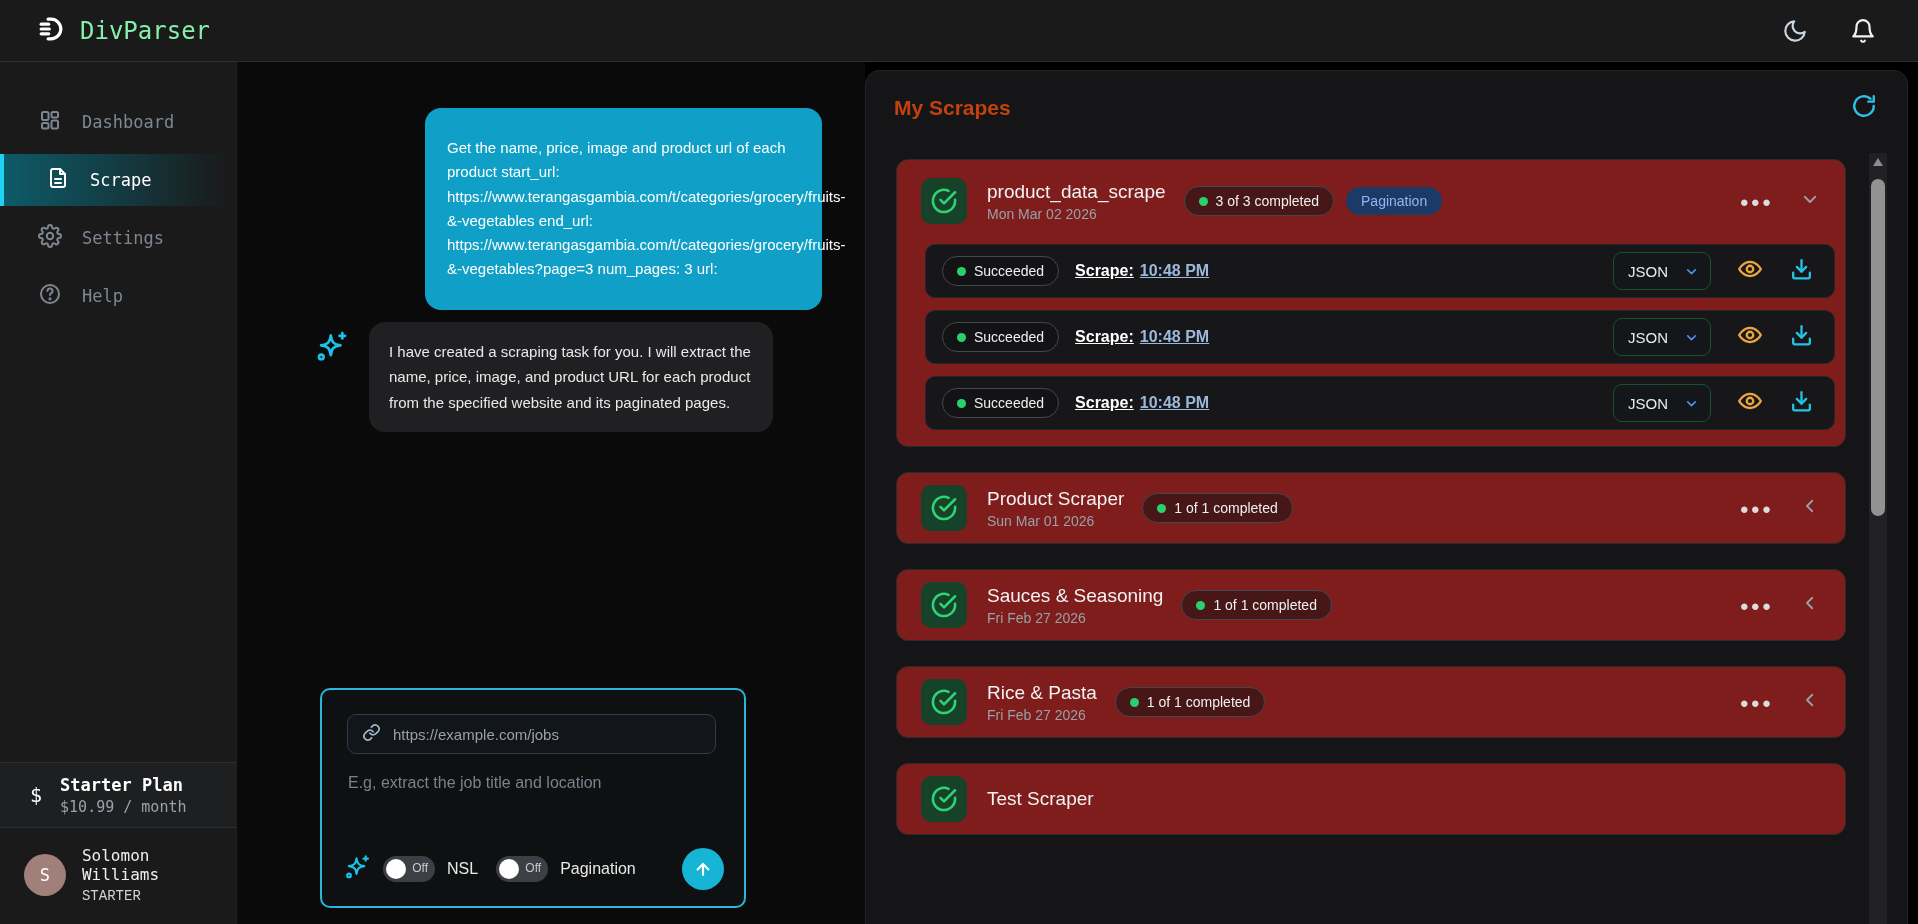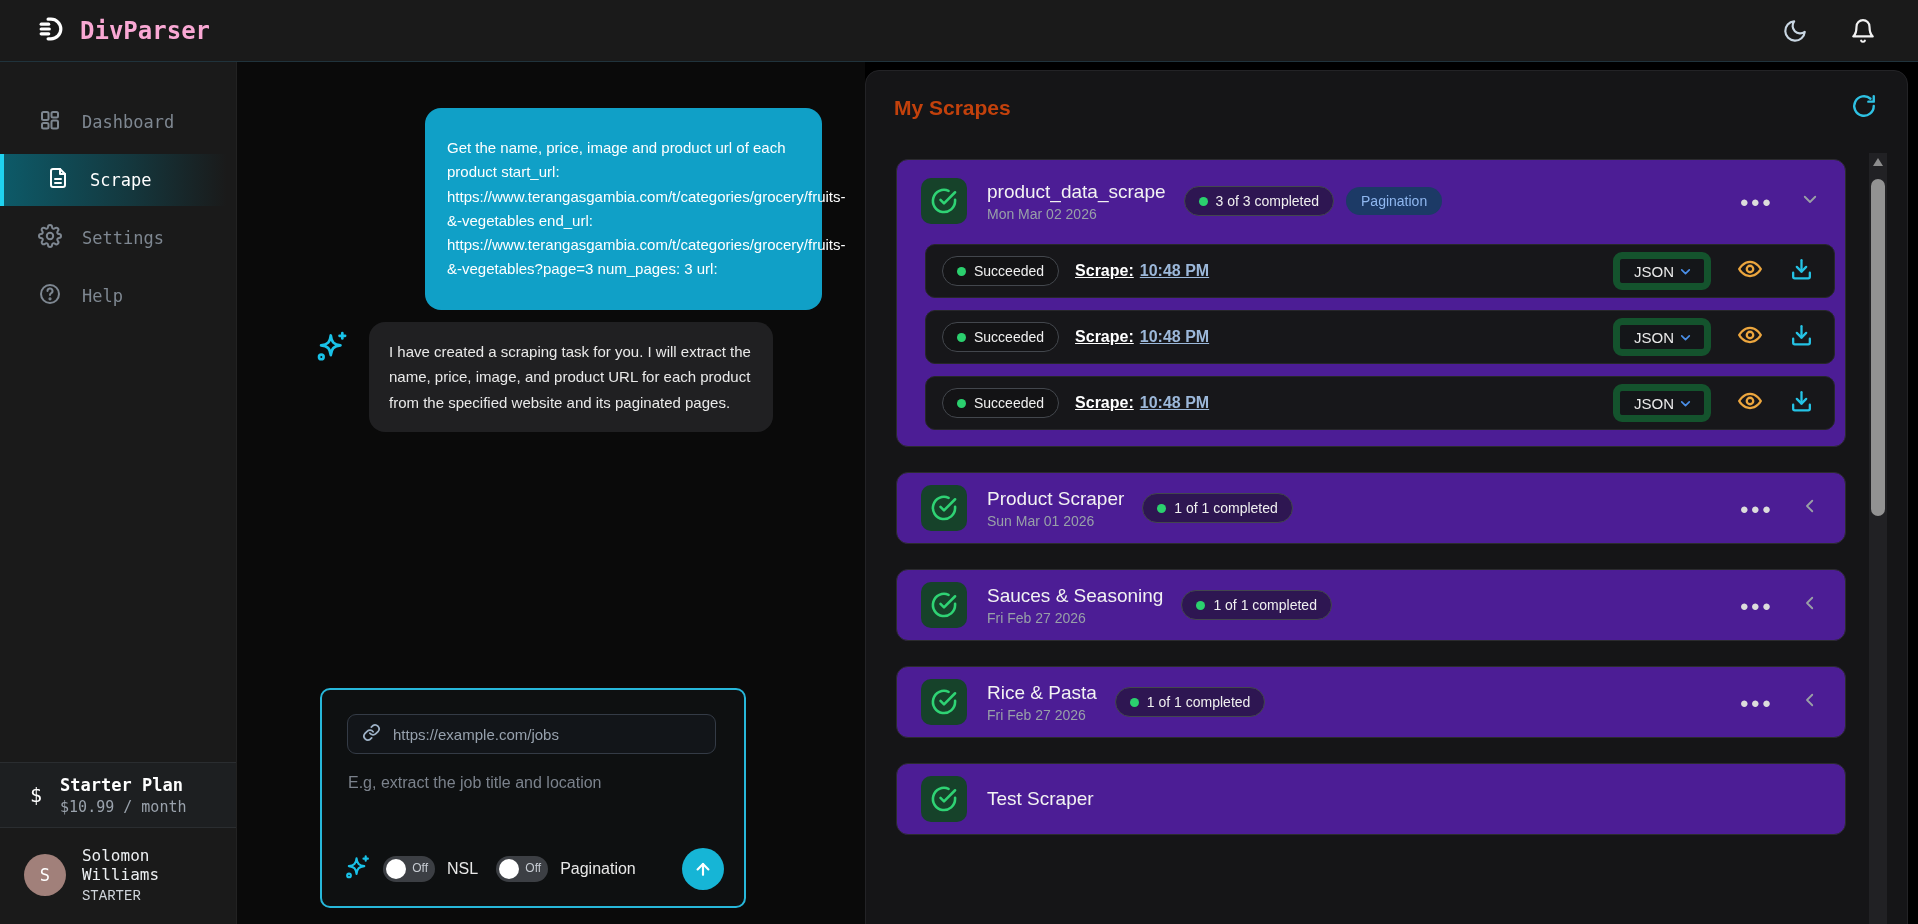--- a/index.html
+++ b/index.html
@@ -4,22 +4,22 @@
 <style>
   * { margin:0; padding:0; box-sizing:border-box; }
   html,body { width:1918px; height:924px; background:#000; overflow:hidden;
               font-family:"Liberation Sans", sans-serif; color:#e8e8e8; }
 
   
   .topbar { position:absolute; top:0; left:0; width:1918px; height:62px;
             background:#1a1a1a; border-bottom:1px solid #20333c;
             display:flex; align-items:center; }
   .brand { display:flex; align-items:center; gap:14px; padding-left:36px; }
-  .brand-name { font-family:"DejaVu Sans Mono", monospace; font-weight:bold;
-                font-size:24px; color:#f9a8d4; }
+  .brand-name { font-family:"DejaVu Sans Mono", monospace; font-weight:normal;
+                font-size:24px; color:#86efac; }
   .topbar-icons { margin-left:auto; display:flex; align-items:center; gap:38px;
                   padding-right:40px; }
   .icon-btn { width:30px; height:30px; display:flex; align-items:center; justify-content:center; cursor:pointer; }
 
   
   .sidebar { position:absolute; top:62px; left:0; width:237px; bottom:0;
              background:#1a1a1a; border-right:1px solid #222; }
   .nav { padding-top:34px; display:flex; flex-direction:column; gap:6px; }
   .nav-item { height:52px; display:flex; align-items:center; gap:20px;
               padding-left:38px; color:#7e8791; cursor:pointer;
@@ -66,21 +66,21 @@
   .send-btn { margin-left:auto; width:42px; height:42px; border-radius:50%; background:#16b5d6;
               display:flex; align-items:center; justify-content:center; cursor:pointer; }
 
   
   .scrapes { position:absolute; top:70px; left:865px; width:1043px; height:870px;
              background:#151517; border:1px solid #232326; border-radius:14px; overflow:hidden; }
   .scrapes-header { display:flex; align-items:center; padding:22px 30px 0 28px; }
   .scrapes-title { font-size:21px; font-weight:bold; color:#c2410c; }
   .refresh { margin-left:auto; cursor:pointer; }
   .cards { margin:36px 0 0 30px; width:950px; }
-  .card { background:#4c1d95; border:1px solid #2b2b2e; border-radius:12px; margin-bottom:25px; }
+  .card { background:#7f1d1d; border:1px solid #2b2b2e; border-radius:12px; margin-bottom:25px; }
   .card-head { display:flex; align-items:center; height:82px; padding:0 26px 0 24px; }
   .collapsed .card-head { height:70px; }
   .check-tile { width:46px; height:46px; border-radius:10px; background:#16422a;
                 display:flex; align-items:center; justify-content:center; flex:0 0 auto; }
   .card-meta { margin-left:20px; }
   .card-name { font-size:19px; color:#f2f2f2; }
   .card-date { font-size:14px; color:#98a0a8; margin-top:3px; }
   .pill { display:inline-flex; align-items:center; gap:8px; border:1px solid #43474d;
           border-radius:999px; padding:6px 14px; font-size:14px; color:#f0f0f0;
           background:rgba(16,16,16,0.5); white-space:nowrap; }
@@ -90,21 +90,21 @@
   .head-actions { margin-left:auto; display:flex; align-items:center; gap:28px; }
   .dots { color:#dcdcdc; font-size:15px; letter-spacing:2px; cursor:pointer; }
   .runs { padding:2px 10px 16px 28px; }
   .run { background:#17171a; border:1px solid #27272a; border-radius:10px; height:54px;
          display:flex; align-items:center; padding:0 20px 0 16px; margin-bottom:12px; }
   .run:last-child { margin-bottom:0; }
   .run-link { margin-left:16px; font-size:16px; font-weight:bold; }
   .run-link .lbl { color:#fff; text-decoration:underline; }
   .run-link .time { color:#9cb8da; text-decoration:underline; margin-left:6px; }
   .run-actions { margin-left:auto; display:flex; align-items:center; gap:26px; }
-  .fmt-select { width:98px; height:38px; border:7px solid #14532d; border-radius:9px; background:#141619;
+  .fmt-select { width:98px; height:38px; border:1px solid #14532d; border-radius:9px; background:#141619;
                 display:flex; align-items:center; padding:0 12px 0 14px; cursor:pointer; }
   .fmt-select span { font-size:15px; color:#eaeaea; }
   .fmt-select svg { margin-left:auto; }
 
   
   .sb { position:absolute; top:82px; right:20px; width:18px; bottom:0; background:#212124; }
   .sb-up { height:18px; display:flex; align-items:center; justify-content:center; cursor:pointer; }
   .sb-thumb { position:absolute; top:26px; left:2px; width:14px; height:337px;
               border-radius:7px; background:#929292; cursor:grab; }
 </style>

